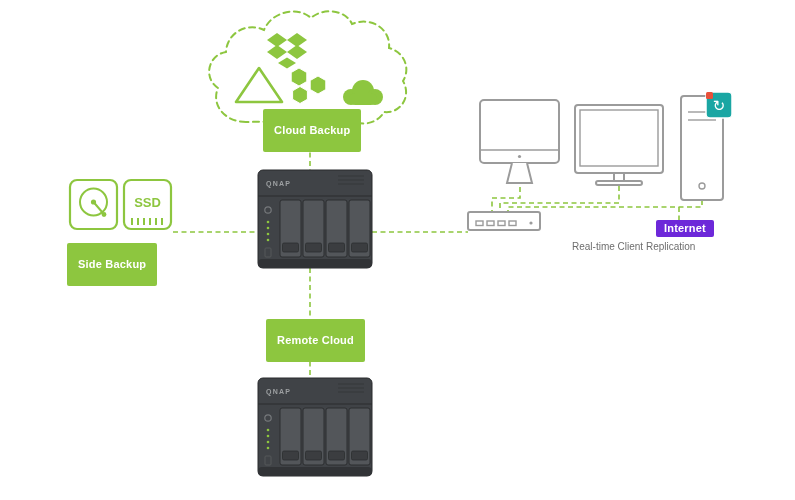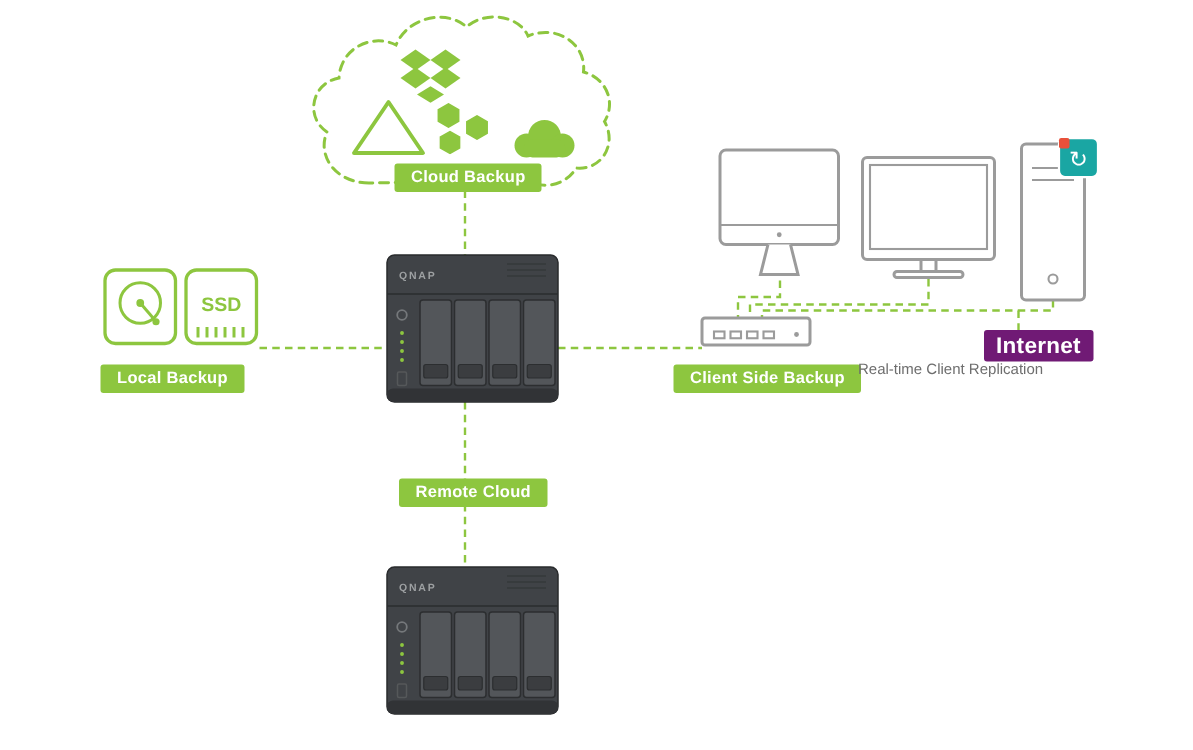--- a/index.html
+++ b/index.html
@@ -1,21 +1,21 @@
 <!DOCTYPE html>
 <html><head>
 <meta charset="utf-8">
 <style>
   html,body{margin:0;padding:0;}
   body{width:795px;height:500px;font-family:"Liberation Sans",sans-serif;background:#fff;}
   .stage{position:relative;width:795px;height:500px;background:#ffffff;overflow:hidden;}
   .layer{position:absolute;left:0;top:0;}
   .badge{position:absolute;background:#8dc63f;color:#fff;font-size:11px;font-weight:bold;
-         padding:3px 11px;border-radius:2px;white-space:nowrap;line-height:1.15;letter-spacing:.2px;}
-  .badge.gray{background:#701a75;font-size:15px;padding:2px 8px;}
+         padding:15px 11px;border-radius:2px;white-space:nowrap;line-height:1.15;letter-spacing:.2px;}
+  .badge.gray{background:#6d28d9;font-size:11px;padding:2px 8px;}
   .note{position:absolute;color:#6e6e6e;font-size:10px;white-space:nowrap;}
   .dash{stroke:#8dc63f;stroke-width:1.6;fill:none;stroke-dasharray:5 3.5;}
   .cloudline{stroke:#8dc63f;stroke-width:2;fill:none;stroke-dasharray:6 4.5;stroke-linecap:round;}
   .gfill{fill:#8dc63f;}
   .gstroke{stroke:#8dc63f;fill:none;}
   .dev{stroke:#9b9b9b;stroke-width:2;fill:#fff;}
   .devthin{stroke:#9b9b9b;stroke-width:1.4;fill:none;}
 </style>
 </head>
 <body>
@@ -131,19 +131,18 @@
     <rect x="468" y="212" width="72" height="18" rx="2" class="dev"></rect>
     <rect x="476" y="221" width="7" height="4.5" class="devthin"></rect>
     <rect x="487" y="221" width="7" height="4.5" class="devthin"></rect>
     <rect x="498" y="221" width="7" height="4.5" class="devthin"></rect>
     <rect x="509" y="221" width="7" height="4.5" class="devthin"></rect>
     <circle cx="531" cy="223" r="1.6" fill="#9b9b9b"></circle>
   </g>
 </svg>
 
 <div class="badge" style="left:263px;top:109px">Cloud Backup</div>
-<div class="badge" style="left:67px;top:243px">Local Backup</div>
+<div class="badge" style="left:67px;top:243px">Side Backup</div>
 <div class="badge" style="left:266px;top:319px">Remote Cloud</div>
-<div class="badge" style="left:449px;top:243px">Client Side Backup</div>
 <div class="badge gray" style="left:656px;top:220px">Internet</div>
 <div class="note" style="left:572px;top:241px">Real-time Client Replication</div>
 
 </div>
 
 </body></html>

